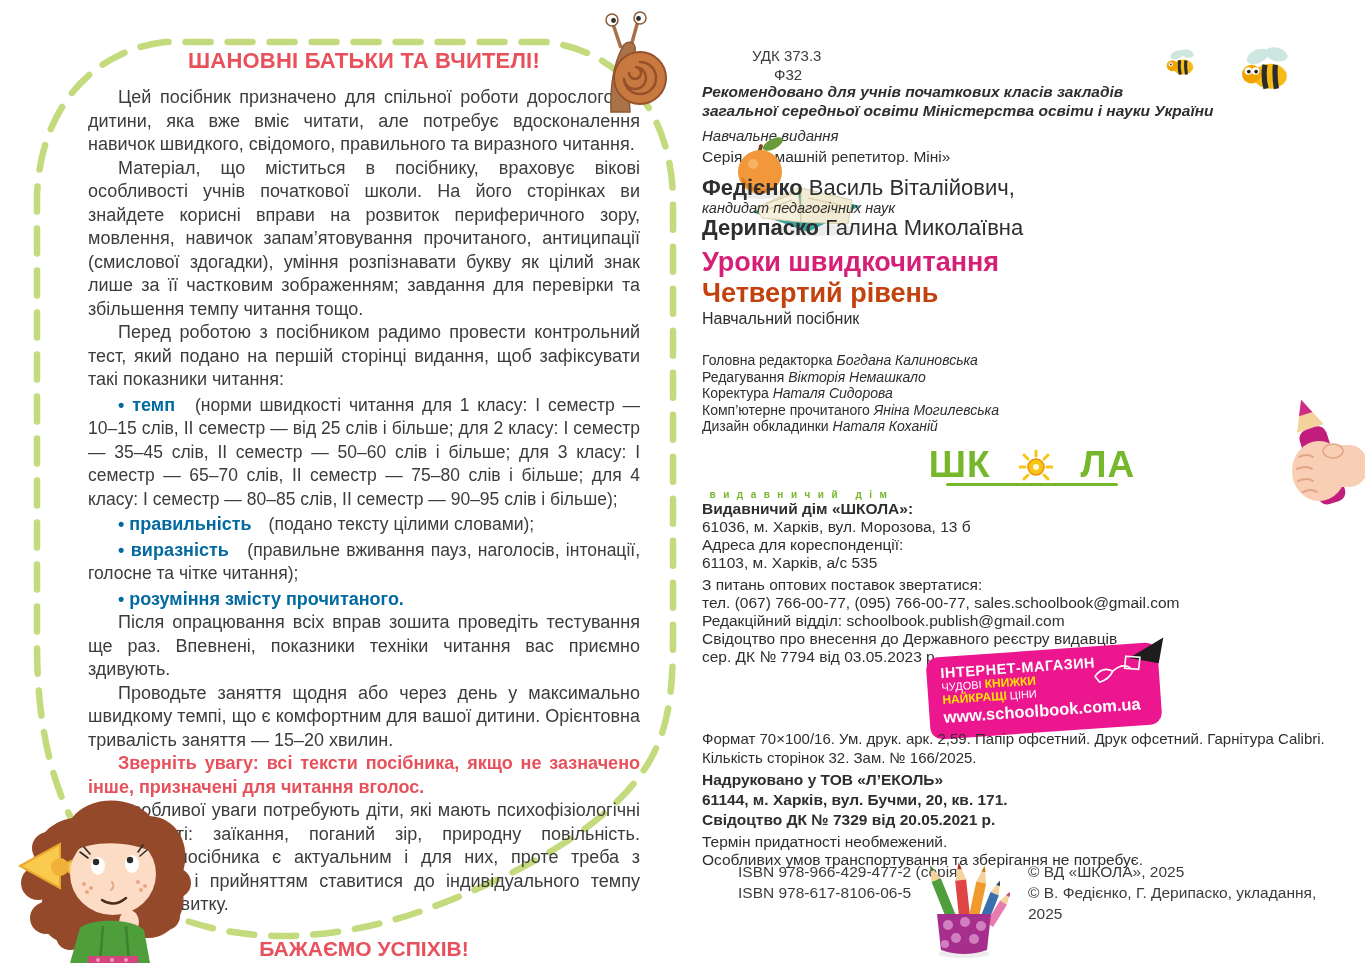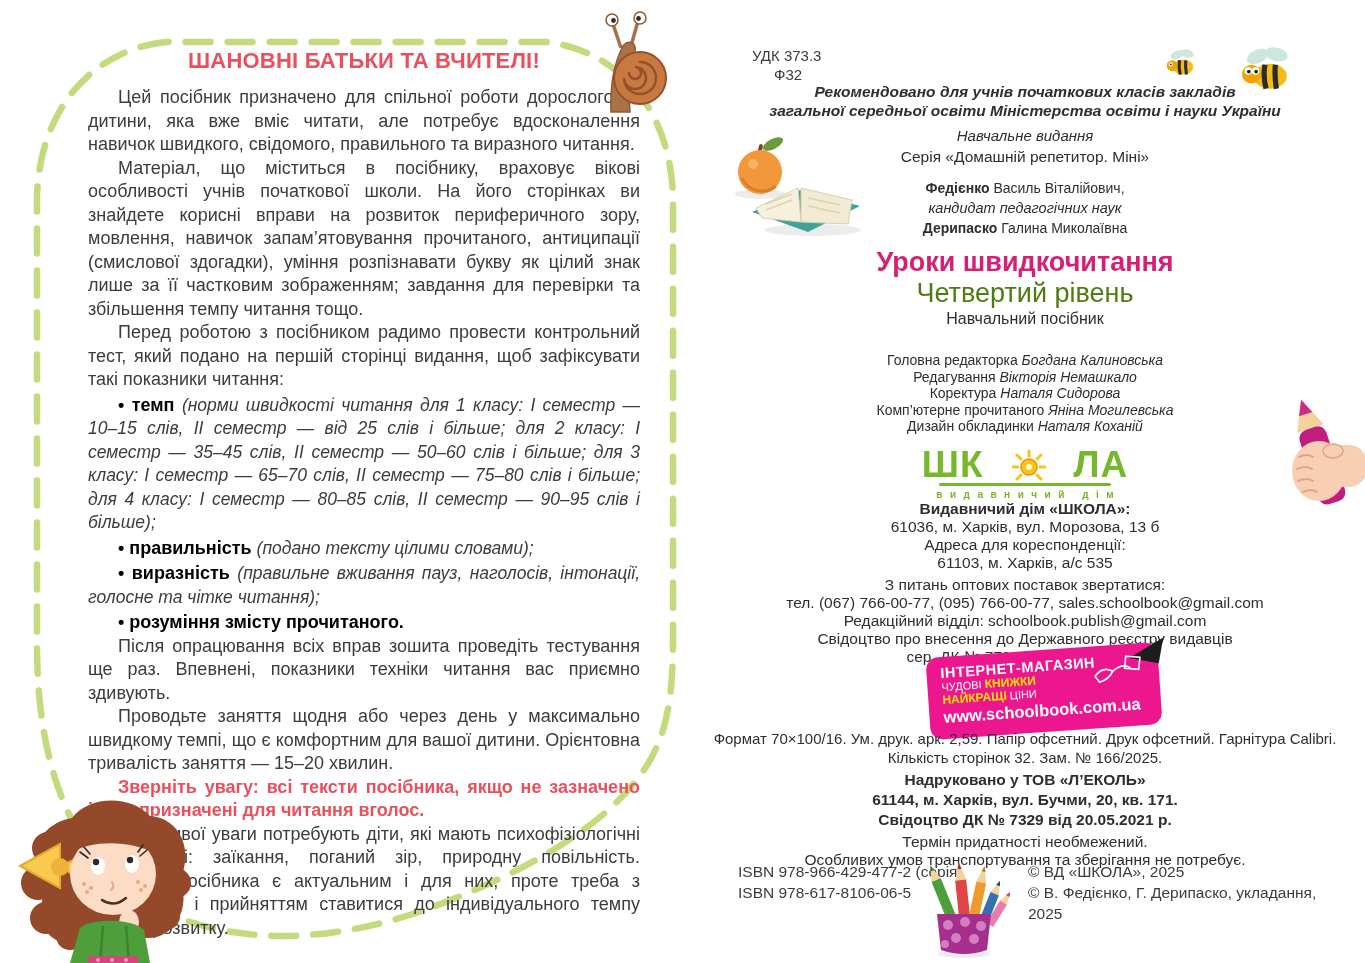--- a/index.html
+++ b/index.html
@@ -10,37 +10,37 @@
   }
   
   .left-page{position:absolute;left:0;top:0;width:700px;height:959px;}
   .dashed-border{position:absolute;left:0;top:0;}
   .lp-content{position:absolute;left:88px;top:48px;width:552px;}
   .lp-title{font-size:22px;font-weight:bold;color:#e8515c;text-align:center;margin:0 0 12px 0;letter-spacing:.2px;}
   .para{font-size:18px;line-height:23.5px;text-align:justify;text-indent:30px;margin:0;color:#3c3c3c;}
   .para.bullet{margin-top:2px;}
   .accent{color:#e8515c;}
   .bold{font-weight:bold;}
-  .blabel{color:#000000;font-weight:bold;}
-  .btext{font-style:italic;font-size:17.5px;}
+  .blabel{color:#0369a1;font-weight:bold;}
+  .btext{font-size:17.5px;margin-left:12px;}
   .closing{font-size:21px;font-weight:bold;color:#e8515c;text-align:center;margin-top:20px;}
   
   .right-page{position:absolute;left:690px;top:0;width:660px;height:963px;}
-  .rb{position:absolute;left:5px;width:100%;text-align:center;color:#2e2e2e;}
+  .rb{position:absolute;left:12px;width:100%;text-align:left;color:#2e2e2e;}
   .ital{font-style:italic;}
   .udk-block{position:absolute;left:62px;top:46px;text-align:left;font-size:15px;line-height:19px;}
   .udk-code{margin-left:22px;}
   .recommend{top:82px;font-size:15.5px;font-weight:bold;font-style:italic;line-height:19px;}
   .navch{top:127px;font-size:15px;font-style:italic;}
   .seriya{top:148px;font-size:15.5px;}
   .authors{top:177px;}
-  .author-line{font-size:14px;line-height:22px;}
+  .author-line{font-size:22px;line-height:22px;}
   .degree{font-size:14.5px;line-height:18px;font-style:italic;}
   .book-title{top:247px;font-size:27px;font-weight:bold;color:#d62077;}
-  .book-level{top:278px;font-size:27px;font-weight:normal;color:#4d7c0f;}
+  .book-level{top:278px;font-size:27px;font-weight:bold;color:#c2410c;}
   .subtitle{top:310px;font-size:16px;}
   .audience{top:330px;font-size:15.5px;font-weight:bold;font-style:italic;}
   .staff{top:352px;font-size:14px;line-height:16.5px;}
   .logo-block{top:448px;}
   .logo-word{display:flex;align-items:center;justify-content:center;font-weight:bold;font-size:37px;color:#76b72b;letter-spacing:1px;line-height:34px;gap:28px;}
   .logo-rule{width:172px;height:3px;background:#76b72b;margin:1px auto 3px auto;border-radius:2px;}
   .logo-tagline{font-size:10px;font-weight:bold;color:#76b72b;letter-spacing:7.5px;text-indent:7.5px;}
   .publisher{top:500px;font-size:15.5px;line-height:18px;}
   .wholesale{top:576px;font-size:15.5px;line-height:18px;}
   .registry{top:630px;font-size:15.5px;line-height:18px;}

